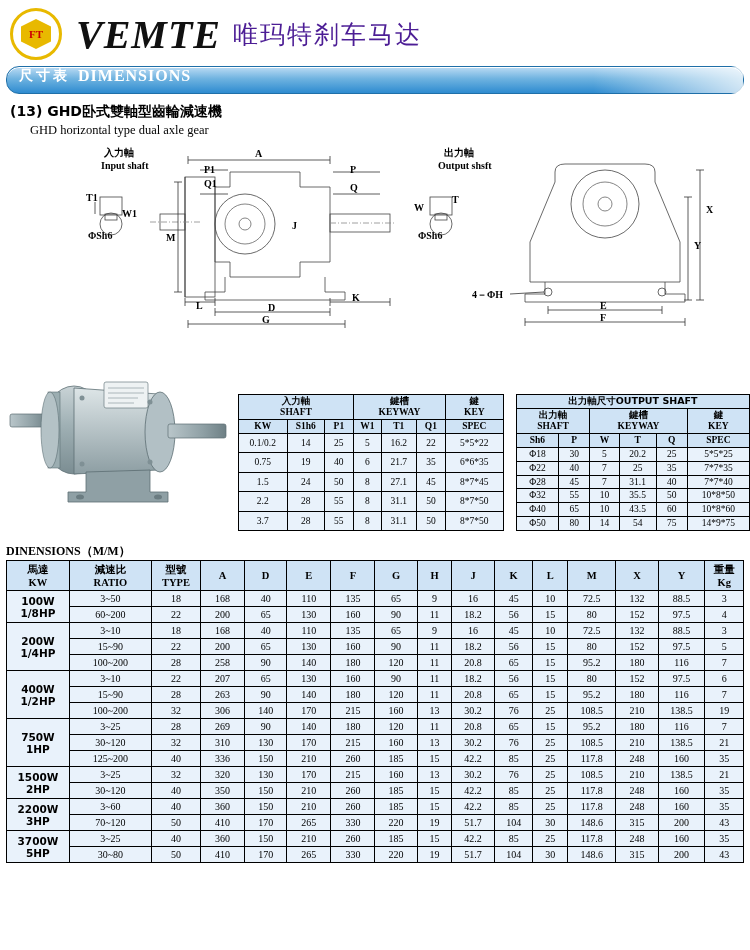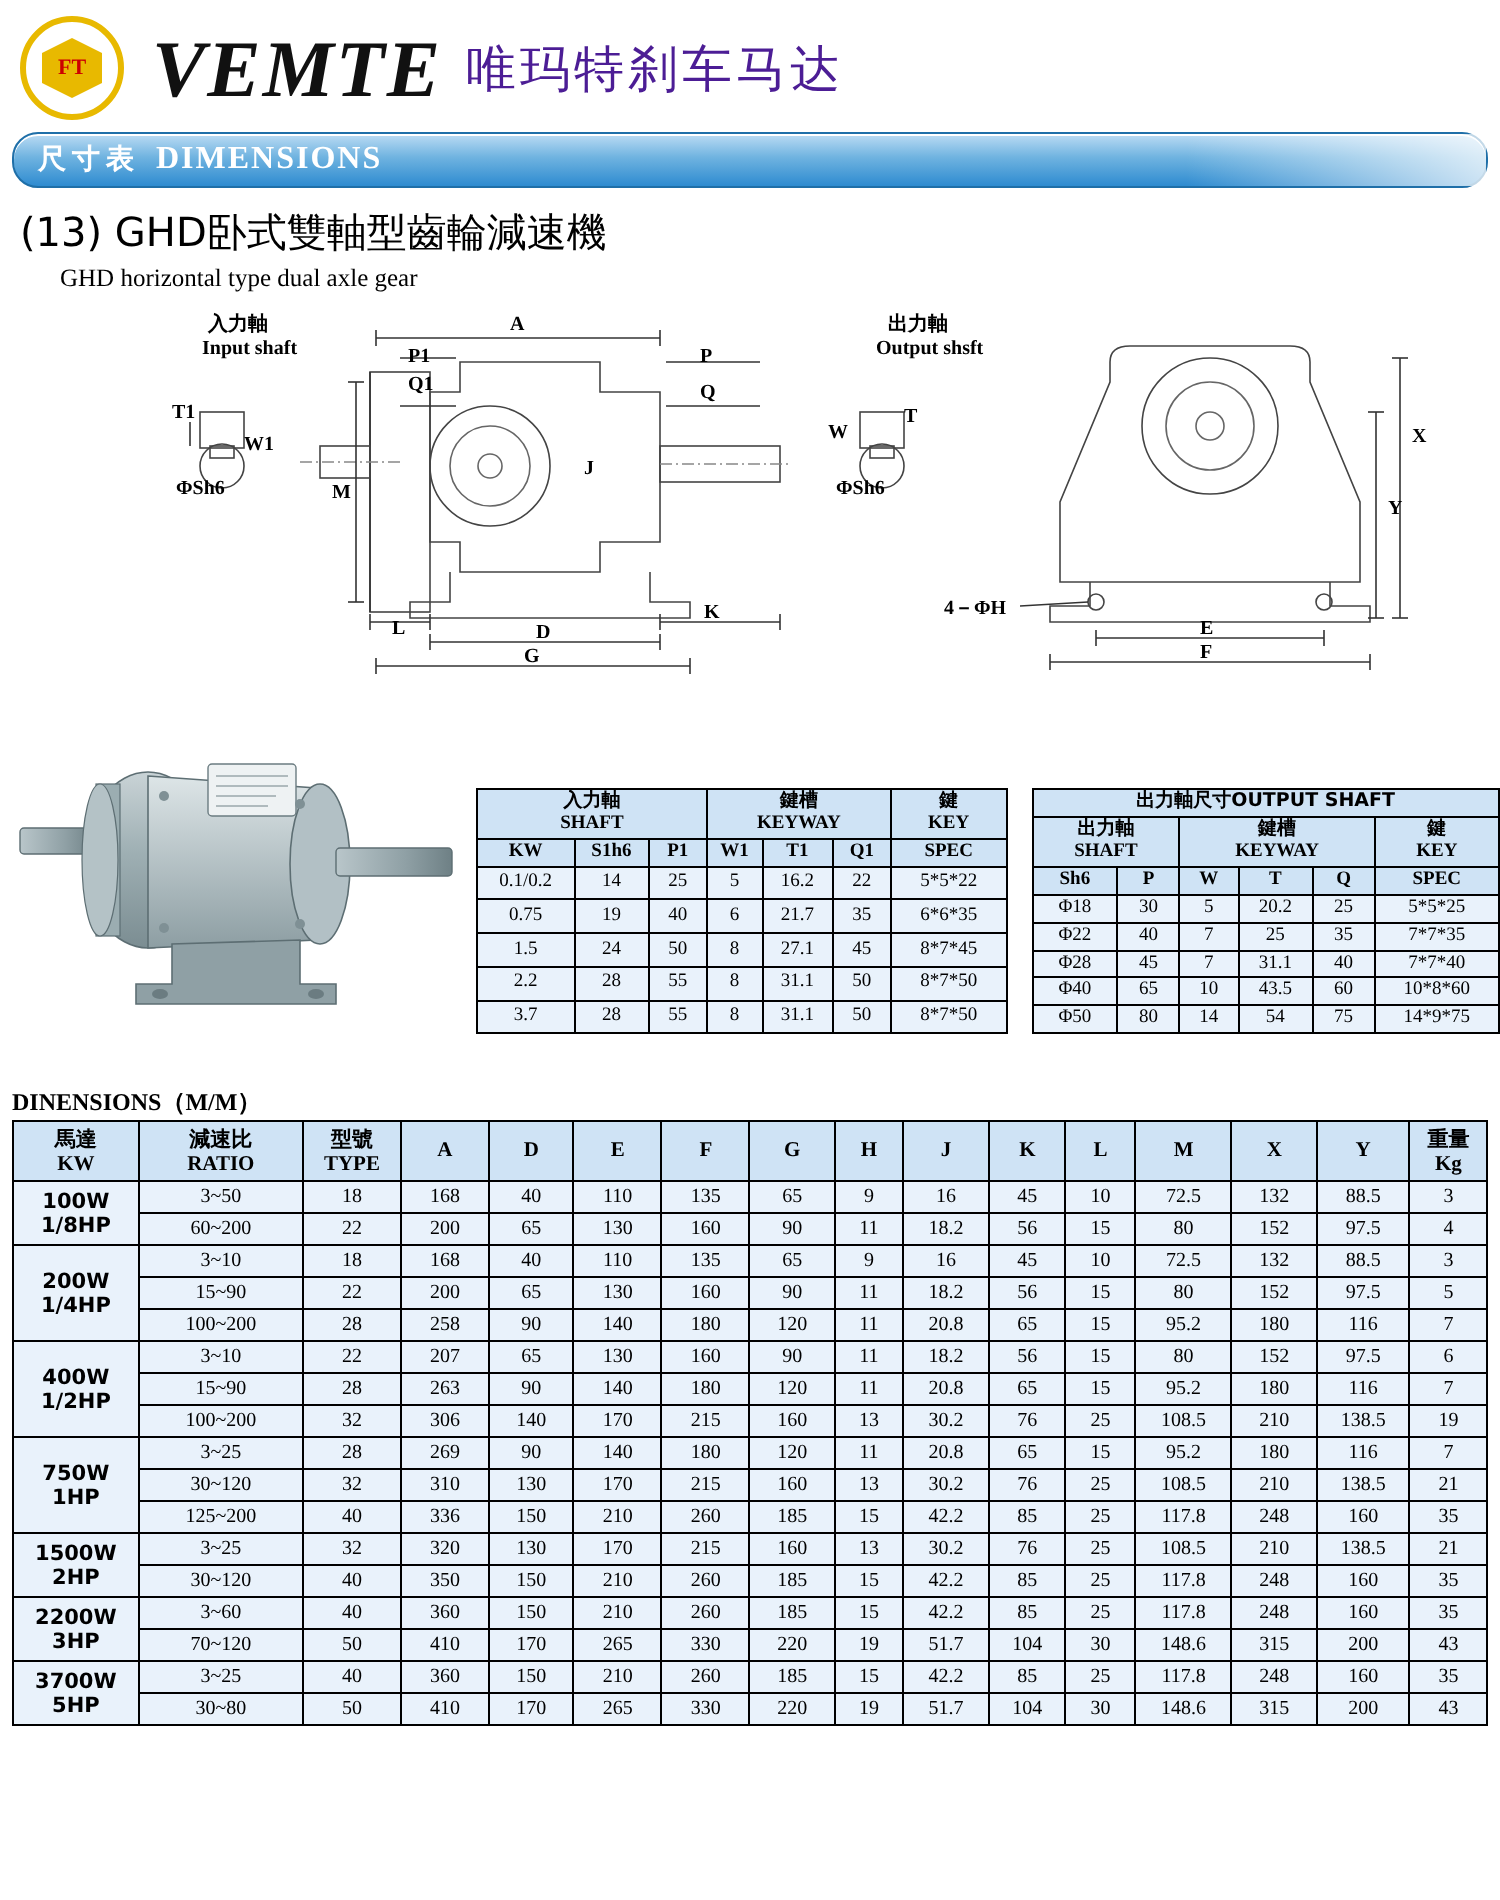--- a/index.html
+++ b/index.html
@@ -46,39 +46,39 @@
     color:#4c1d95;
     font-family:"DejaVu Sans",sans-serif;
   }
   
   .title-bar{
     margin:6px 6px 0 6px;
     height:26px;
     background:linear-gradient(to bottom,#bcdcf4 0%,#6fb3e0 45%,#2e8bd0 100%);
     border:1px solid #1f6fa8;
     border-radius:13px;
-    display:flex;align-items:center;
+    display:flex;align-items:flex-start;
     padding-left:12px;
     color:#fff;
     font-weight:bold;
     font-size:15px;
     box-shadow:inset 0 1px 0 #fff;
     position:relative;
   }
   .title-bar .cn{letter-spacing:3px;font-family:"DejaVu Sans",sans-serif;font-size:14px;}
   .title-bar .en{margin-left:8px;font-family:"Liberation Serif",serif;font-size:16px;letter-spacing:1px;}
   .title-bar::after{
     content:"";position:absolute;right:0;top:0;height:100%;width:150px;
     background:linear-gradient(to right,rgba(255,255,255,0),rgba(255,255,255,.75));
     border-radius:0 3px 3px 0;
   }
   
   .sec-head{
     margin:9px 0 0 10px;
-    font-size:20px;font-weight:normal;
+    font-size:14px;font-weight:bold;
     font-family:"DejaVu Sans",sans-serif;
   }
   .sec-sub{
     margin:2px 0 0 30px;
     font-size:12.5px;
     font-family:"Liberation Serif",serif;
   }
   
   .draw-wrap{position:relative;height:195px;margin-top:4px;}
   .lbl{position:absolute;font-size:10px;font-family:"Liberation Serif",serif;white-space:nowrap;}
@@ -421,20 +421,28 @@
           <td>35</td>
           <td>7*7*35</td>
         </tr>
       <tr>
           <td>Φ28</td>
           <td>45</td>
           <td>7</td>
           <td>31.1</td>
           <td>40</td>
           <td>7*7*40</td>
+        </tr>
+      <tr>
+          <td>Φ32</td>
+          <td>55</td>
+          <td>10</td>
+          <td>35.5</td>
+          <td>50</td>
+          <td>10*8*50</td>
         </tr>
       <tr>
           <td>Φ40</td>
           <td>65</td>
           <td>10</td>
           <td>43.5</td>
           <td>60</td>
           <td>10*8*60</td>
         </tr>
       <tr>

